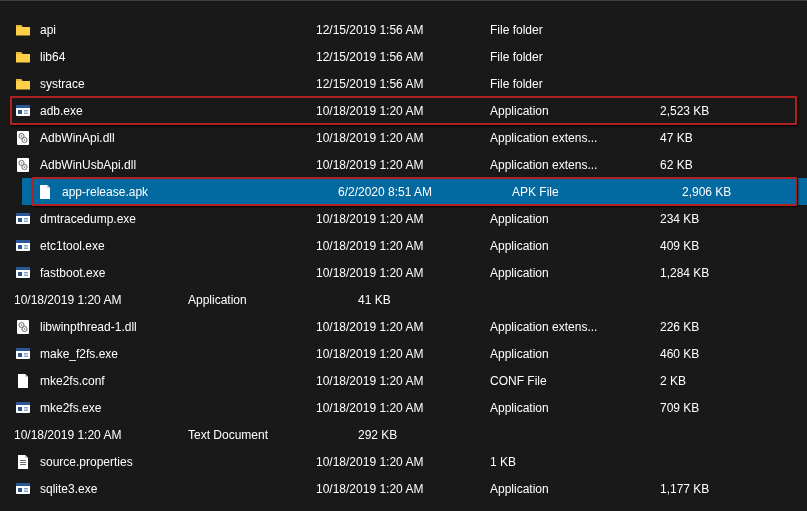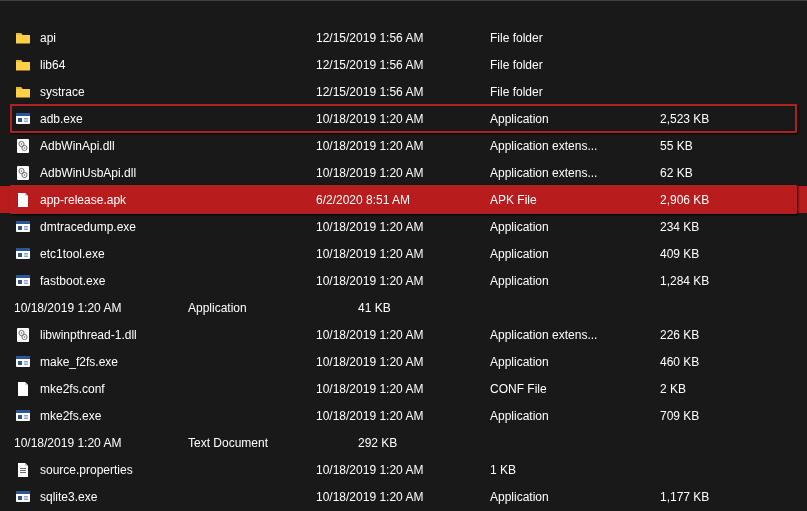--- a/index.html
+++ b/index.html
@@ -6,31 +6,32 @@
   html, body {
     width: 807px; height: 511px;
     background: #191919;
     font-family: "Segoe UI", Arial, sans-serif;
     font-size: 12px;
     color: #ffffff;
     overflow: hidden;
   }
   .file-list {
     width: 100%;
-    padding-top: 22px;
+    padding-top: 14px;
   }
   .row {
     display: flex;
     align-items: center;
     height: 27px;
     position: relative;
     padding-left: 14px;
   }
   .row.selected {
-    background: #b91c1c;
+    background: #0369a1;
+    margin-left: 22px;
   }
   .row.highlighted::after {
     content: "";
     position: absolute;
     inset: -1px 10px -1px 10px;
     border: 2px solid #b02121;
     pointer-events: none;
     border-radius: 1px;
     box-shadow: 1px 1px 2px #000;
   }
@@ -141,21 +142,21 @@
             <circle cx="6.5" cy="6" r="2.6" fill="none" stroke="#6b6b6b" stroke-width="1"></circle>
             <circle cx="9.5" cy="10" r="2.6" fill="none" stroke="#6b6b6b" stroke-width="1"></circle>
             <circle cx="6.5" cy="6" r="0.8" fill="#6b6b6b"></circle>
             <circle cx="9.5" cy="10" r="0.8" fill="#6b6b6b"></circle>
           </svg>
         </span>
         <span>AdbWinApi.dll</span>
       </div>
       <div class="col-date">10/18/2019 1:20 AM</div>
       <div class="col-type">Application extens...</div>
-      <div class="col-size">55 KB</div>
+      <div class="col-size">47 KB</div>
     </div>
     <div class="row">
       <div class="col-name">
         <span class="icon">
           <svg viewBox="0 0 16 16">
             <rect x="2" y="1" width="12" height="14" rx="1" fill="#ffffff"></rect>
             <circle cx="6.5" cy="6" r="2.6" fill="none" stroke="#6b6b6b" stroke-width="1"></circle>
             <circle cx="9.5" cy="10" r="2.6" fill="none" stroke="#6b6b6b" stroke-width="1"></circle>
             <circle cx="6.5" cy="6" r="0.8" fill="#6b6b6b"></circle>
             <circle cx="9.5" cy="10" r="0.8" fill="#6b6b6b"></circle>

